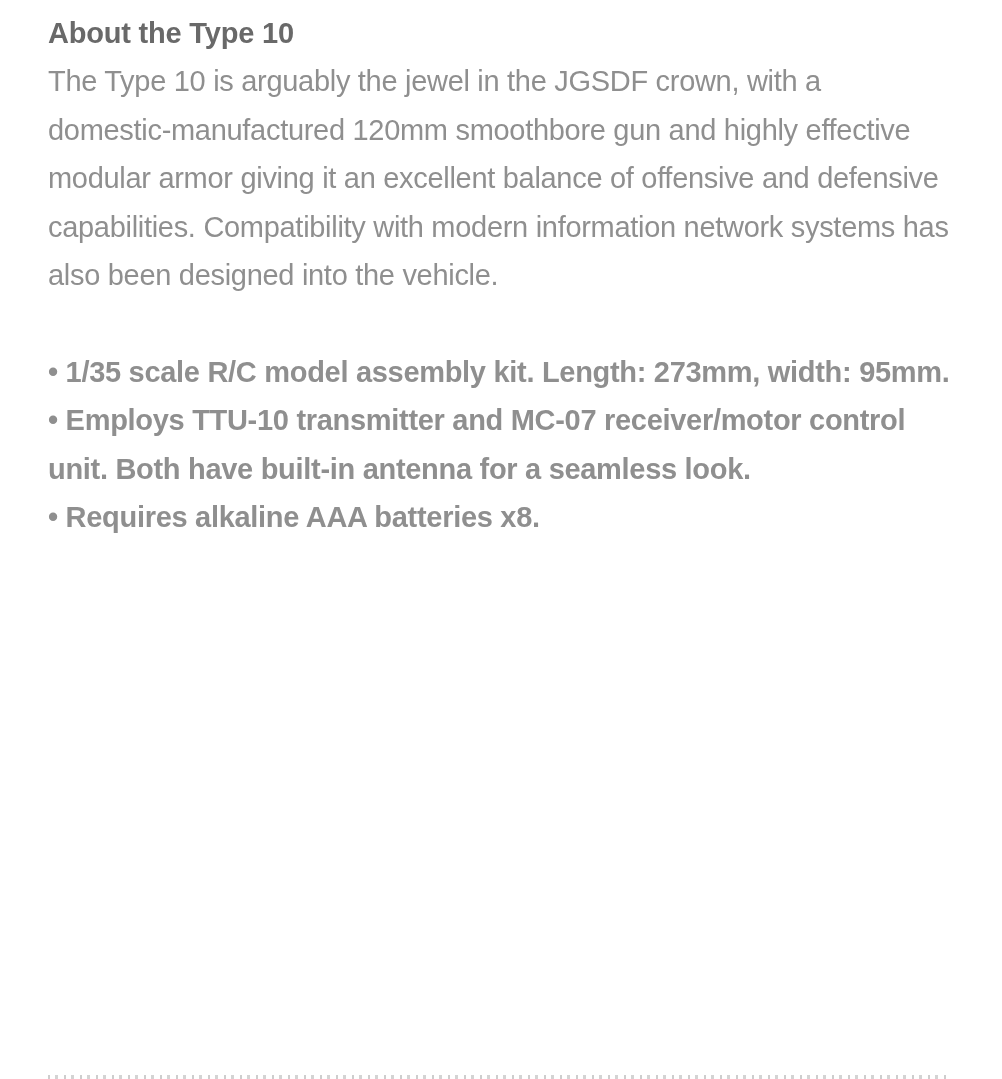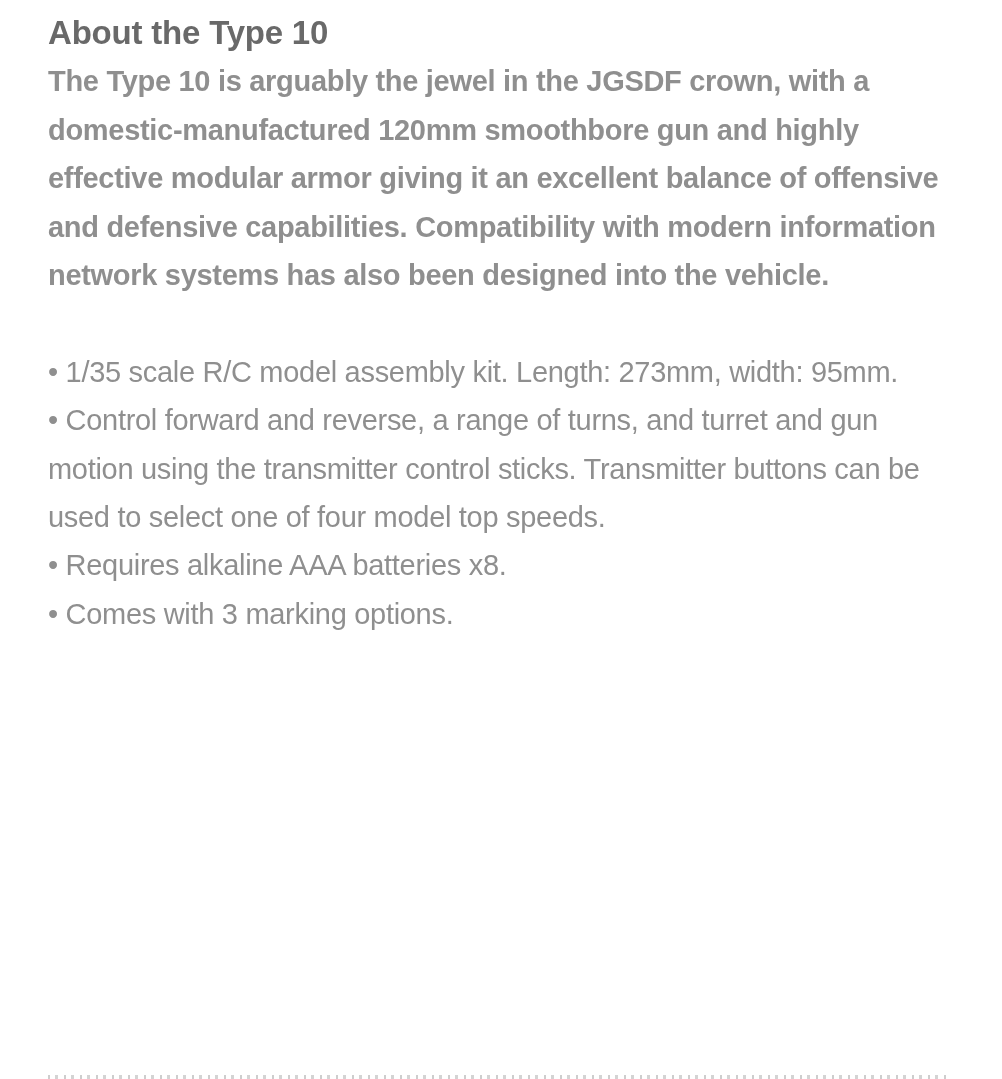--- a/index.html
+++ b/index.html
@@ -21,37 +21,37 @@
     line-height: 48.4px;
     letter-spacing: -0.3px;
     color: #8f8f8f;
   }
 
   .content {
     padding: 9px 52px 0 48px;
   }
 
   .section-heading {
-    font-size: 33px;
+    font-size: 29px;
     line-height: 48.4px;
     font-weight: 700;
     letter-spacing: -0.2px;
     color: #696969;
   }
 
   .intro-paragraph {
-    font-weight: 700;
+    font-weight: 400;
   }
 
   .paragraph-spacer {
     height: 48.4px;
   }
 
   .feature-item {
-    font-weight: 400;
+    font-weight: 700;
   }
 
   
   .clipped-text-line {
     position: absolute;
     left: 48px;
     bottom: 0;
     width: 900px;
     height: 4px;
     background: repeating-linear-gradient(
@@ -71,21 +71,20 @@
   <div class="content">
 
     <div class="section-heading">About the Type 10</div>
 
     <div class="intro-paragraph">The Type 10 is arguably the jewel in the JGSDF crown, with a domestic-manufactured 120mm smoothbore gun and highly effective modular armor giving it an excellent balance of offensive and defensive capabilities. Compatibility with modern information network systems has also been designed into the vehicle.</div>
 
     <div class="paragraph-spacer"></div>
 
     <div class="feature-list">
       <div class="feature-item">• 1/35 scale R/C model assembly kit. Length: 273mm, width: 95mm.</div>
-      <div class="feature-item">• Control forward and reverse, a range of turns, and turret and gun motion using the transmitter control sticks. Transmitter buttons can be used to select one of four model top speeds.</div>
+      <div class="feature-item">• Employs TTU-10 transmitter and MC-07 receiver/motor control unit. Both have built-in antenna for a seamless look.</div>
       <div class="feature-item">• Requires alkaline AAA batteries x8.</div>
-      <div class="feature-item">• Comes with 3 marking options.</div>
     </div>
 
   </div>
 
   <div class="clipped-text-line"></div>
 </div>
 
 </body></html>

